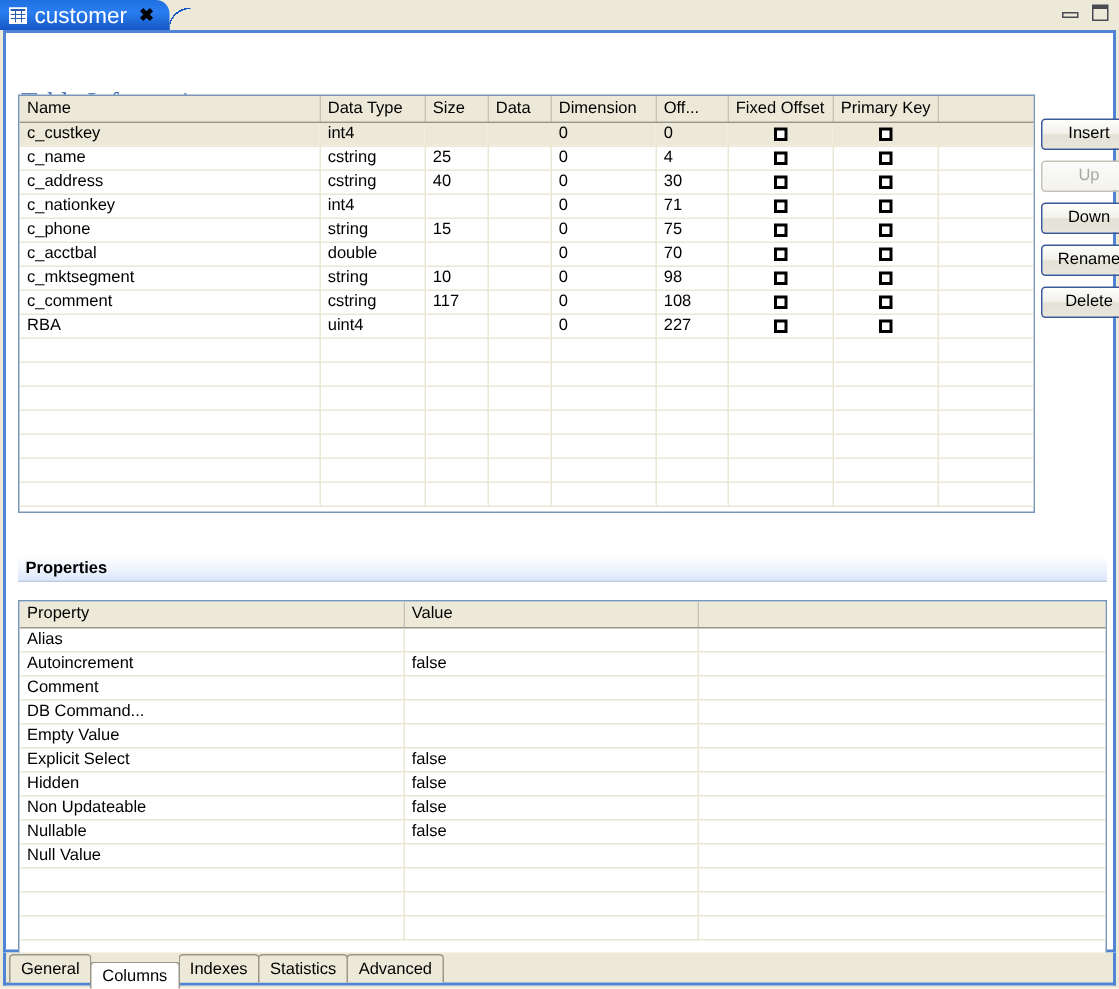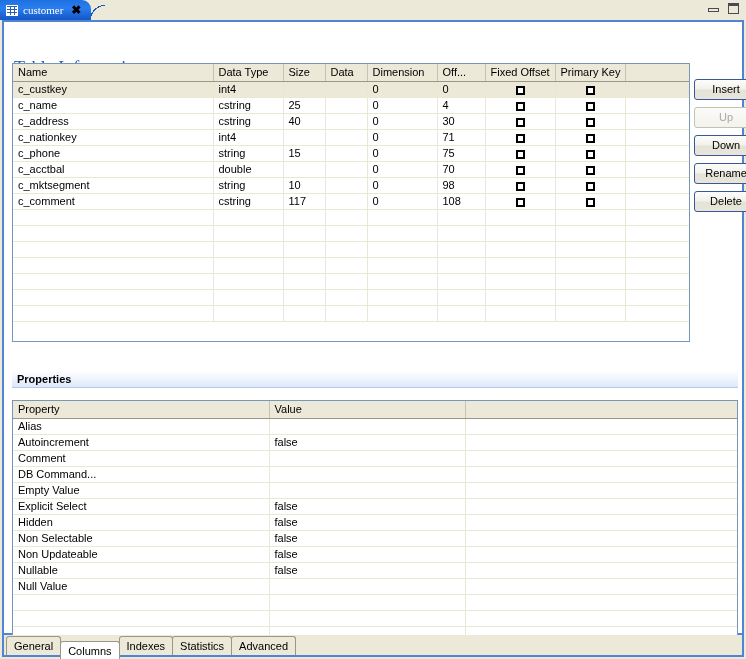--- a/index.html
+++ b/index.html
@@ -53,21 +53,21 @@
     box-sizing: border-box;
     position: relative;
     display: inline-block;
     background-image:
       linear-gradient(to bottom, #2a5fb0 0, #2a5fb0 1px, transparent 1px),
       linear-gradient(to bottom, transparent 3px, #2a5fb0 3px, #2a5fb0 4px, transparent 4px),
       linear-gradient(to bottom, transparent 6px, #2a5fb0 6px, #2a5fb0 7px, transparent 7px),
       linear-gradient(to right, transparent 3px, #2a5fb0 3px, #2a5fb0 4px, transparent 4px),
       linear-gradient(to right, transparent 7px, #2a5fb0 7px, #2a5fb0 8px, transparent 8px);
   }
-  #tab-label { font-size: 11px; color: #fff; white-space: nowrap; font-family: Liberation Serif, serif; }
+  #tab-label { font-size: 15px; color: #fff; white-space: nowrap; }
   #tab-close {
     font-size: 12px; font-weight: bold; color: #000000;
     line-height: 1; cursor: pointer; margin-left: 3px;
     font-family: "Liberation Sans", sans-serif;
   }
 
   
   #winctl {
     position: absolute; right: 6px; top: 3px;
     display: flex; gap: 7px; align-items: center;
@@ -372,20 +372,31 @@
               <td>cstring</td>
               <td>117</td>
               <td></td>
               <td>0</td>
               <td>108</td>
               <td class="center"><span class="chk"></span></td>
               <td class="center"><span class="chk"></span></td>
               <td class="last"></td>
             </tr>
             <tr>
+              <td class="indent">RBA</td>
+              <td>uint4</td>
+              <td></td>
+              <td></td>
+              <td>0</td>
+              <td>227</td>
+              <td class="center"><span class="chk"></span></td>
+              <td class="center"><span class="chk"></span></td>
+              <td class="last"></td>
+            </tr>
+            <tr>
               <td>&nbsp;</td>
               <td>&nbsp;</td>
               <td>&nbsp;</td>
               <td>&nbsp;</td>
               <td>&nbsp;</td>
               <td>&nbsp;</td>
               <td>&nbsp;</td>
               <td>&nbsp;</td>
               <td class="last">&nbsp;</td>
             </tr>
@@ -513,25 +524,20 @@
               <td class="indent">Explicit Select</td>
               <td>false</td>
               <td class="last">&nbsp;</td>
             </tr>
             <tr>
               <td class="indent">Hidden</td>
               <td>false</td>
               <td class="last">&nbsp;</td>
             </tr>
             <tr>
-              <td class="indent">Non Selectable</td>
-              <td>false</td>
-              <td class="last">&nbsp;</td>
-            </tr>
-            <tr>
               <td class="indent">Non Updateable</td>
               <td>false</td>
               <td class="last">&nbsp;</td>
             </tr>
             <tr>
               <td class="indent">Nullable</td>
               <td>false</td>
               <td class="last">&nbsp;</td>
             </tr>
             <tr>

